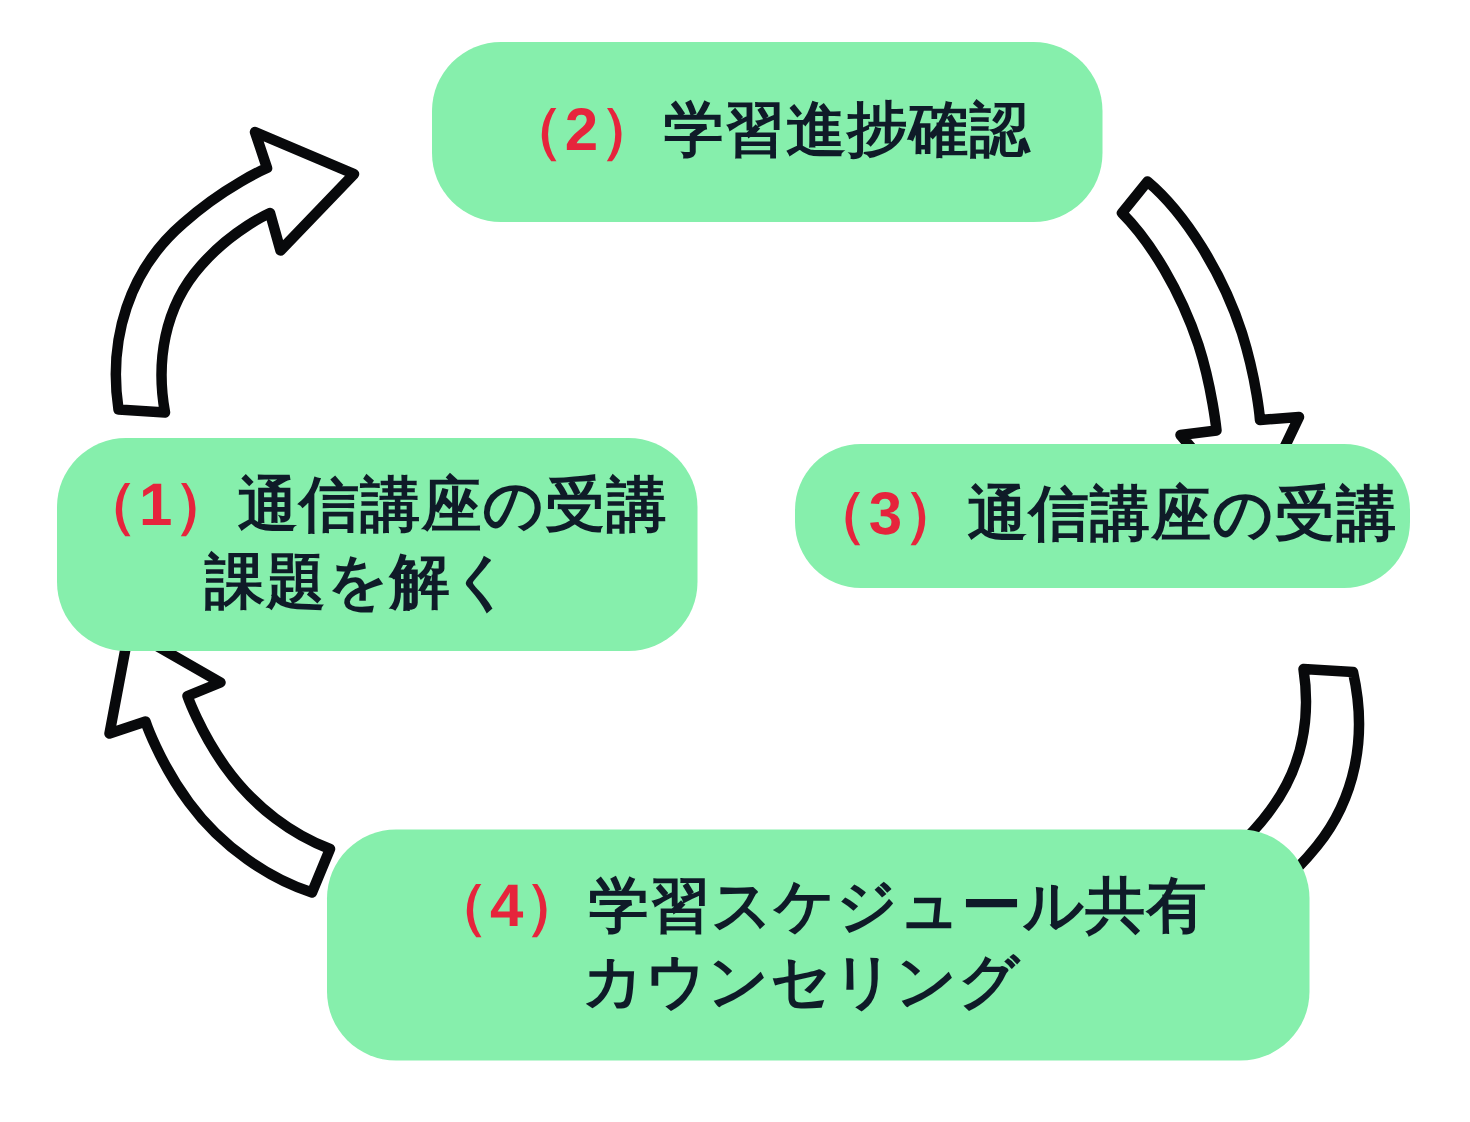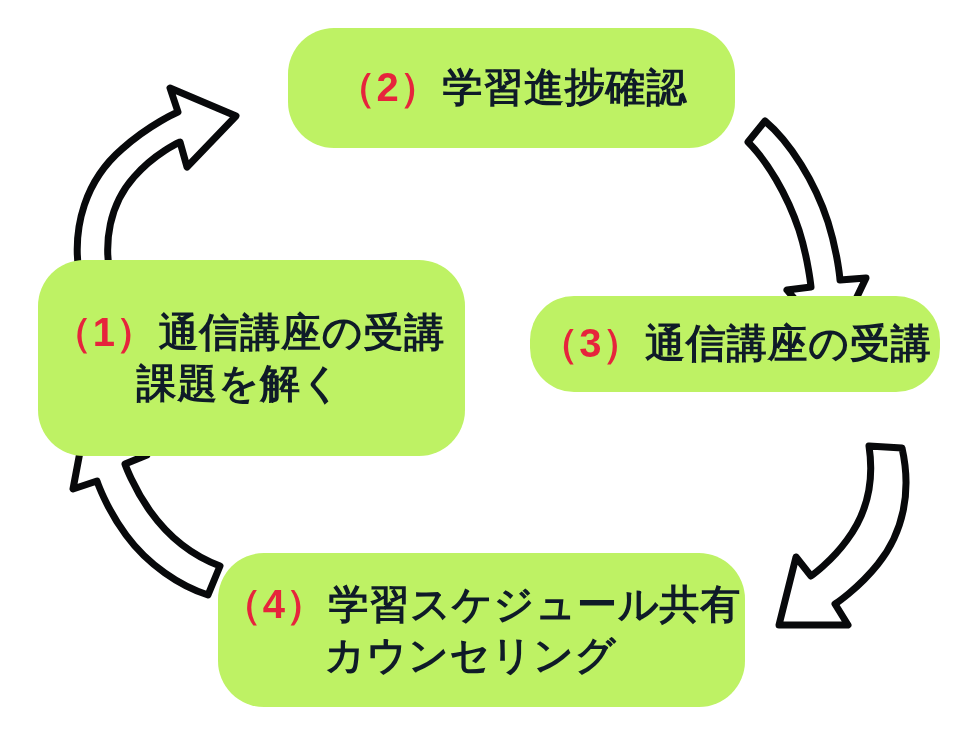--- a/index.html
+++ b/index.html
@@ -15,21 +15,21 @@
     width: 980px;
     height: 748px;
     background: #ffffff;
     overflow: hidden;
   }
 
   
   .node {
     position: absolute;
     box-sizing: border-box;
-    background: #bef264;
+    background: #86efac;
     border-radius: 48px;
     display: flex;
     flex-direction: column;
     align-items: center;
     justify-content: center;
     text-align: center;
     color: #0f1b28;
     font-weight: 700;
     letter-spacing: 0.02em;
     z-index: 2;
@@ -39,41 +39,41 @@
     white-space: nowrap;
     line-height: 1.28;
   }
   .num {
     color: #e6243c;
     font-weight: 700;
     margin-right: 2px;
   }
 
   #node1 {
-    left: 38px;  top: 260px;  width: 427px; height: 196px;
+    left: 38px;  top: 292px;  width: 427px; height: 142px;
     font-size: 40px;
     border-radius: 46px;
   }
   #node1 .line1 { padding-right: 6px; }
   #node1 .line2 { padding-right: 64px; margin-left: 40px; }
 
   #node2 {
     left: 288px; top: 28px;  width: 447px; height: 120px;
     font-size: 40px;
     border-radius: 46px;
   }
 
   #node3 {
     left: 530px; top: 296px; width: 410px; height: 96px;
     font-size: 40px;
     border-radius: 44px;
   }
 
   #node4 {
-    left: 218px; top: 553px; width: 527px; height: 154px;
+    left: 218px; top: 553px; width: 655px; height: 154px;
     font-size: 40px;
     border-radius: 46px;
   }
   #node4 .line2 { padding-right: 22px; text-align: right; }
 
   
   .arrow-layer {
     position: absolute;
     left: 0; top: 0;
     width: 980px;

